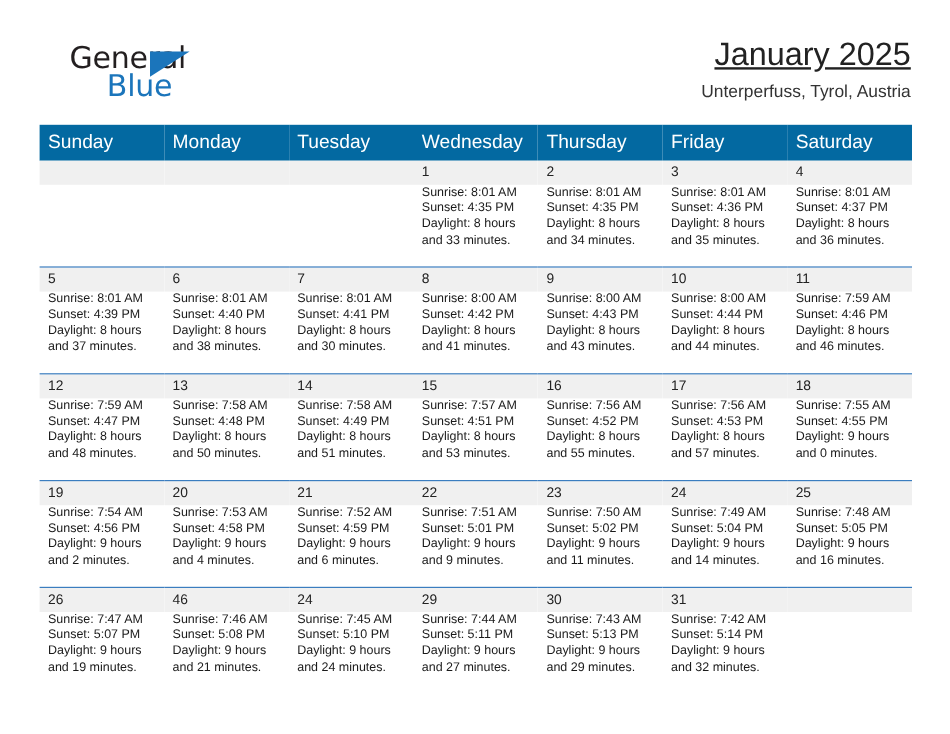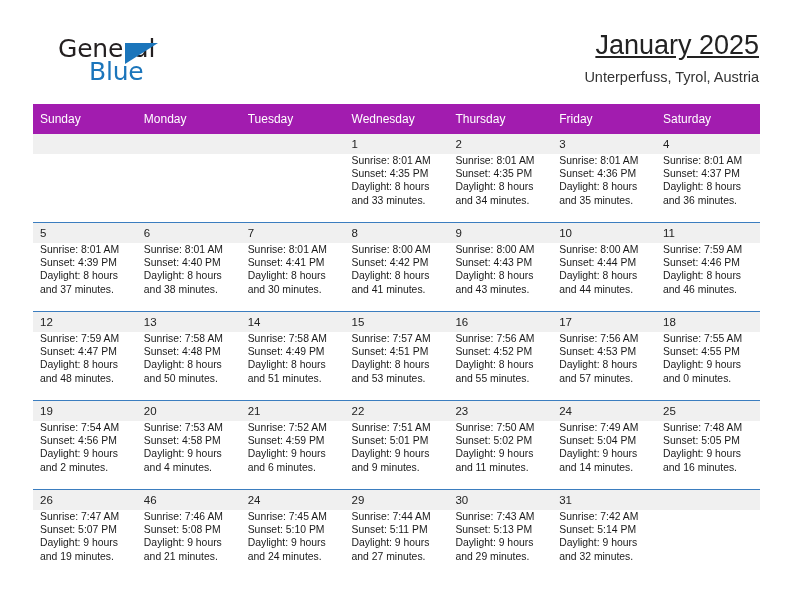--- a/index.html
+++ b/index.html
@@ -92,23 +92,23 @@
     left: 33px;
     top: 104px;
     width: 727px;
   }
   table.cal {
     border-collapse: collapse;
     width: 727px;
     table-layout: fixed;
   }
   table.cal th {
-    background: #a21caf;
+    background: #0369a1;
     color: #ffffff;
-    font-size: 12px;
+    font-size: 16px;
     font-weight: normal;
     text-align: left;
     padding: 5px 0 5px 7px;
     height: 20px;
     border: none;
   }
   td.daycell {
     vertical-align: top;
     padding: 0;
     height: 88px;

